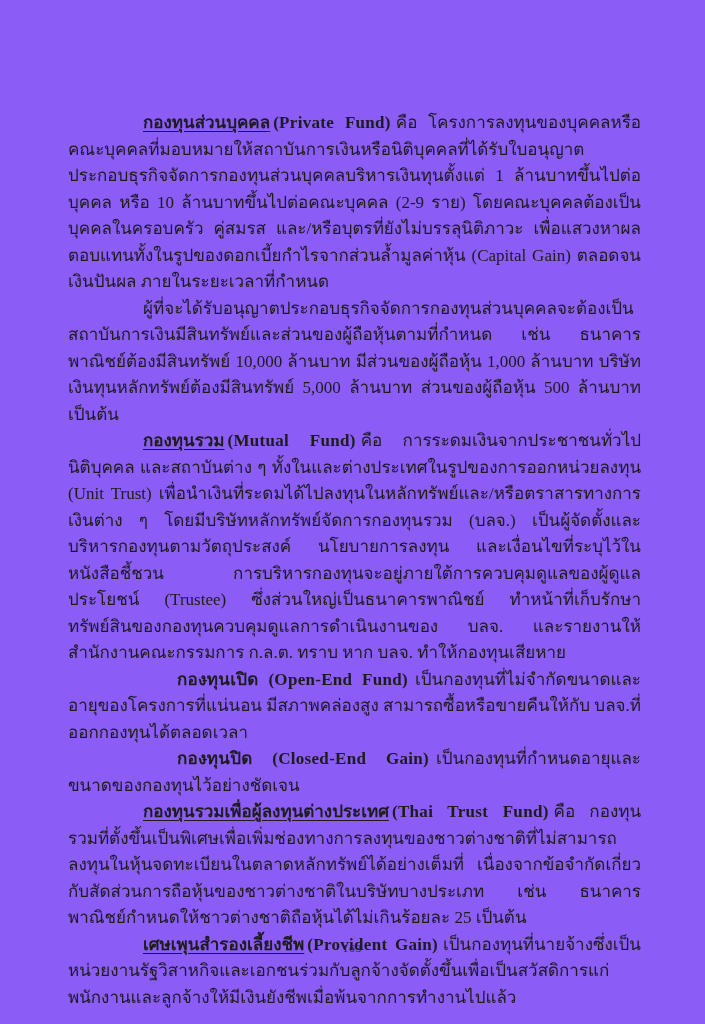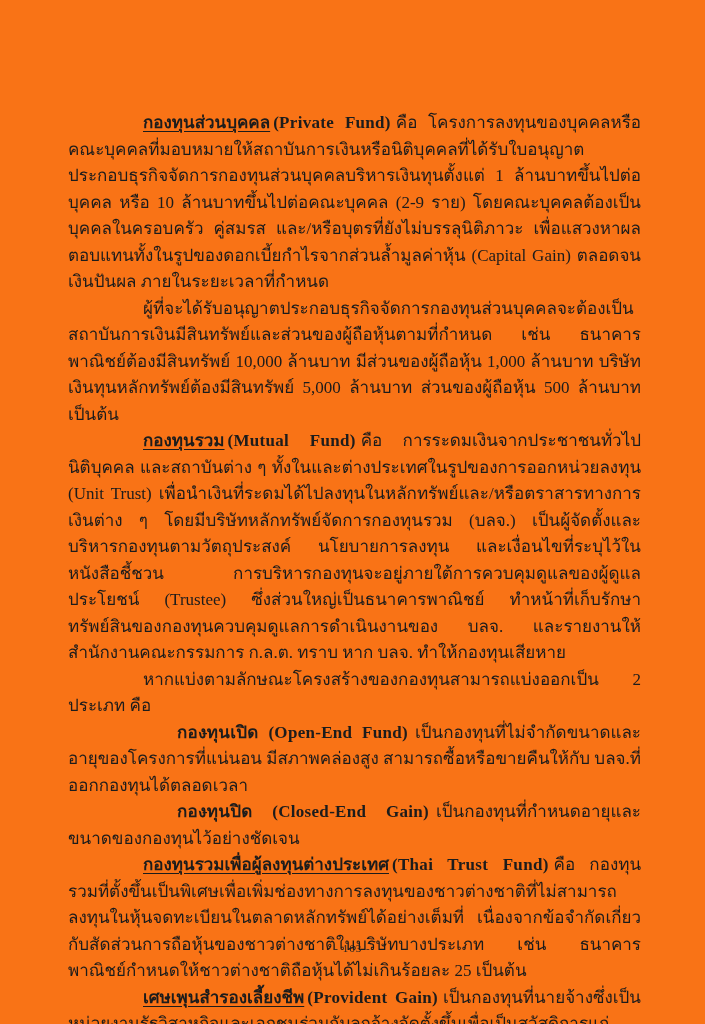--- a/index.html
+++ b/index.html
@@ -11,21 +11,21 @@
     height: 1024px;
     background: #fdfdfc;
     font-family: "Liberation Serif", "DejaVu Serif", serif;
     color: #1c1c1c;
     position: relative;
     overflow: hidden;
   }
   .page {
     position: absolute;
     inset: 0;
-    background: #f97316;
+    background: #8b5cf6;
   }
   .text-block {
     position: absolute;
     left: 68px;
     top: 110px;
     width: 573px;
     font-size: 17px;
     line-height: 26.5px;
     text-align: justify;
   }
@@ -77,21 +77,20 @@
 <div class="page">
 
   <div class="text-block">
 
     <p class="para indent"><span class="fund-head">กองทุนส่วนบุคคล</span><span class="fund-en">(Private Fund)</span><span>คือ โครงการลงทุนของบุคคลหรือคณะบุคคลที่มอบหมายให้สถาบันการเงินหรือนิติบุคคลที่ได้รับใบอนุญาตประกอบธุรกิจจัดการกองทุนส่วนบุคคลบริหารเงินทุนตั้งแต่ 1 ล้านบาทขึ้นไปต่อบุคคล หรือ 10 ล้านบาทขึ้นไปต่อคณะบุคคล (2-9 ราย) โดยคณะบุคคลต้องเป็นบุคคลในครอบครัว คู่สมรส และ/หรือบุตรที่ยังไม่บรรลุนิติภาวะ เพื่อแสวงหาผลตอบแทนทั้งในรูปของดอกเบี้ยกำไรจากส่วนล้ำมูลค่าหุ้น (Capital Gain) ตลอดจนเงินปันผล ภายในระยะเวลาที่กำหนด</span></p>
 
     <p class="para indent"><span>ผู้ที่จะได้รับอนุญาตประกอบธุรกิจจัดการกองทุนส่วนบุคคลจะต้องเป็นสถาบันการเงินมีสินทรัพย์และส่วนของผู้ถือหุ้นตามที่กำหนด เช่น ธนาคารพาณิชย์ต้องมีสินทรัพย์ 10,000 ล้านบาท มีส่วนของผู้ถือหุ้น 1,000 ล้านบาท บริษัทเงินทุนหลักทรัพย์ต้องมีสินทรัพย์ 5,000 ล้านบาท ส่วนของผู้ถือหุ้น 500 ล้านบาท เป็นต้น</span></p>
 
     <p class="para indent"><span class="fund-head">กองทุนรวม</span><span class="fund-en">(Mutual Fund)</span><span>คือ การระดมเงินจากประชาชนทั่วไป นิติบุคคล และสถาบันต่าง ๆ ทั้งในและต่างประเทศในรูปของการออกหน่วยลงทุน (Unit Trust) เพื่อนำเงินที่ระดมได้ไปลงทุนในหลักทรัพย์และ/หรือตราสารทางการเงินต่าง ๆ โดยมีบริษัทหลักทรัพย์จัดการกองทุนรวม (บลจ.) เป็นผู้จัดตั้งและบริหารกองทุนตามวัตถุประสงค์ นโยบายการลงทุน และเงื่อนไขที่ระบุไว้ในหนังสือชี้ชวน การบริหารกองทุนจะอยู่ภายใต้การควบคุมดูแลของผู้ดูแลประโยชน์ (Trustee) ซึ่งส่วนใหญ่เป็นธนาคารพาณิชย์ ทำหน้าที่เก็บรักษาทรัพย์สินของกองทุนควบคุมดูแลการดำเนินงานของ บลจ. และรายงานให้สำนักงานคณะกรรมการ ก.ล.ต. ทราบ หาก บลจ. ทำให้กองทุนเสียหาย</span></p>
 
-    <p class="para indent"><span>หากแบ่งตามลักษณะโครงสร้างของกองทุนสามารถแบ่งออกเป็น 2 ประเภท คือ</span></p>
 
     <p class="para bullet"><span class="bullet-dash">-</span><span class="bullet-label">กองทุนเปิด (Open-End Fund)</span><span>เป็นกองทุนที่ไม่จำกัดขนาดและอายุของโครงการที่แน่นอน มีสภาพคล่องสูง สามารถซื้อหรือขายคืนให้กับ บลจ.ที่ออกกองทุนได้ตลอดเวลา</span></p>
 
     <p class="para bullet"><span class="bullet-dash">-</span><span class="bullet-label">กองทุนปิด (Closed-End Gain)</span><span>เป็นกองทุนที่กำหนดอายุและขนาดของกองทุนไว้อย่างชัดเจน</span></p>
 
     <p class="para indent"><span class="fund-head">กองทุนรวมเพื่อผู้ลงทุนต่างประเทศ</span><span class="fund-en">(Thai Trust Fund)</span><span>คือ กองทุนรวมที่ตั้งขึ้นเป็นพิเศษเพื่อเพิ่มช่องทางการลงทุนของชาวต่างชาติที่ไม่สามารถลงทุนในหุ้นจดทะเบียนในตลาดหลักทรัพย์ได้อย่างเต็มที่ เนื่องจากข้อจำกัดเกี่ยวกับสัดส่วนการถือหุ้นของชาวต่างชาติในบริษัทบางประเภท เช่น ธนาคารพาณิชย์กำหนดให้ชาวต่างชาติถือหุ้นได้ไม่เกินร้อยละ 25 เป็นต้น</span></p>
 
     <p class="para indent"><span class="fund-head">เศษเพุนสำรองเลี้ยงชีพ</span><span class="fund-en">(Provident Gain)</span><span>เป็นกองทุนที่นายจ้างซึ่งเป็นหน่วยงานรัฐวิสาหกิจและเอกชนร่วมกับลูกจ้างจัดตั้งขึ้นเพื่อเป็นสวัสดิการแก่พนักงานและลูกจ้างให้มีเงินยังชีพเมื่อพ้นจากการทำงานไปแล้ว</span></p>
 
   </div>

